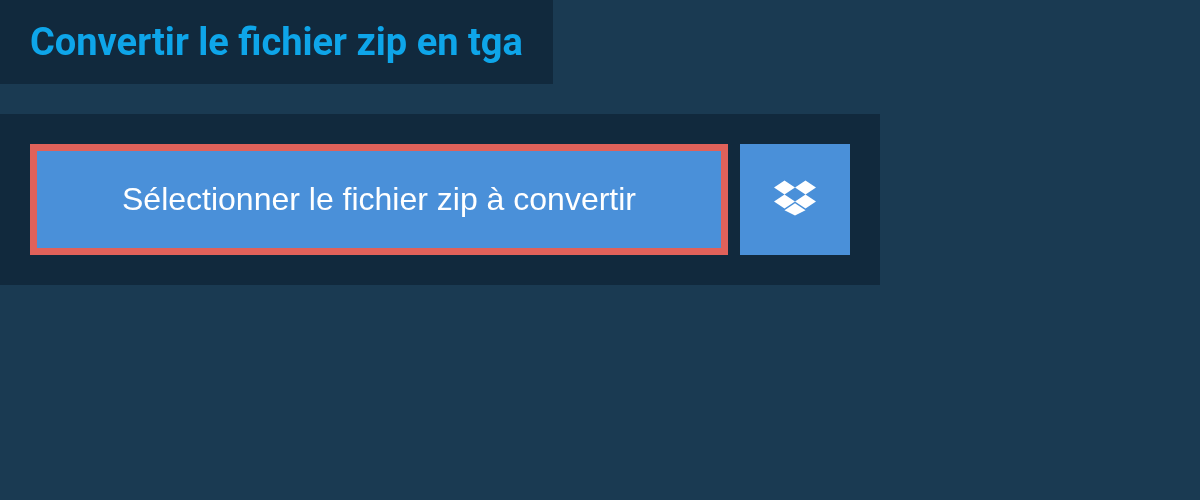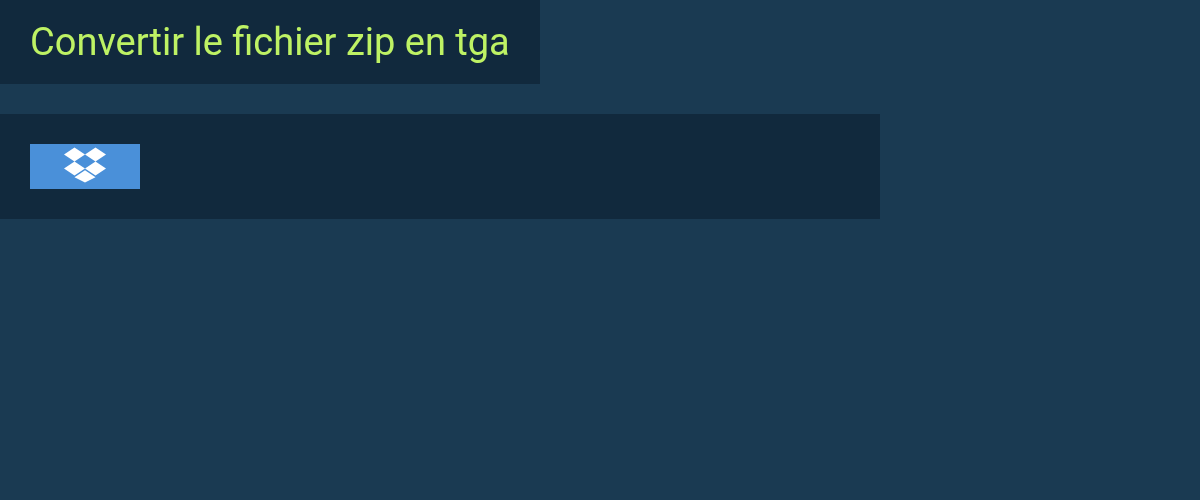--- a/index.html
+++ b/index.html
@@ -14,23 +14,23 @@
       font-family: -apple-system, BlinkMacSystemFont, "Segoe UI", Roboto, Helvetica, Arial, sans-serif;
       overflow: hidden;
     }
     .title-bar {
       background-color: #11293d;
       display: inline-block;
       padding: 20px 30px;
       margin: 0;
     }
     .title-bar h1 {
-      color: #bef264;
+      color: #0ea5e9;
       font-size: 38px;
-      font-weight: 400;
+      font-weight: 700;
     }
     .button-container {
       background-color: #11293d;
       margin-top: 30px;
       padding: 30px;
       display: flex;
       gap: 12px;
       width: 880px;
     }
     .select-button {
@@ -65,20 +65,23 @@
 </head>
 <body>
 
 
 
 <div class="title-bar">
   <h1>Convertir le fichier zip en tga</h1>
 </div>
 
 <div class="button-container">
+  <button class="select-button">
+    <span>Sélectionner le fichier zip à convertir</span>
+  </button>
   <button class="dropbox-button">
     <span>
       <svg viewBox="0 0 24 24" xmlns="http://www.w3.org/2000/svg">
         <path d="M6 2L0 6l6 4-6 4 6 4 6-4 6 4 6-4-6-4 6-4-6-4-6 4zm0 8l6-4 6 4-6 4zm6 5l-6 4 6 3 6-3z"></path>
       </svg>
     </span>
   </button>
 </div>
 
 

